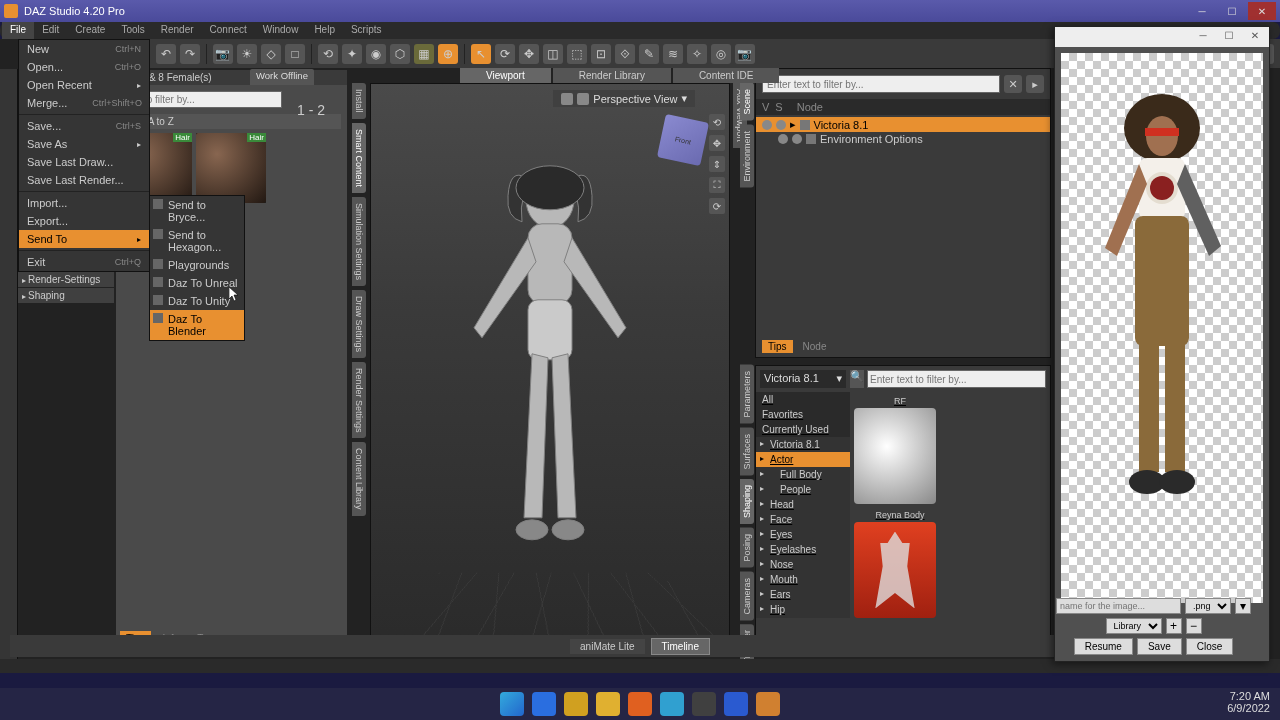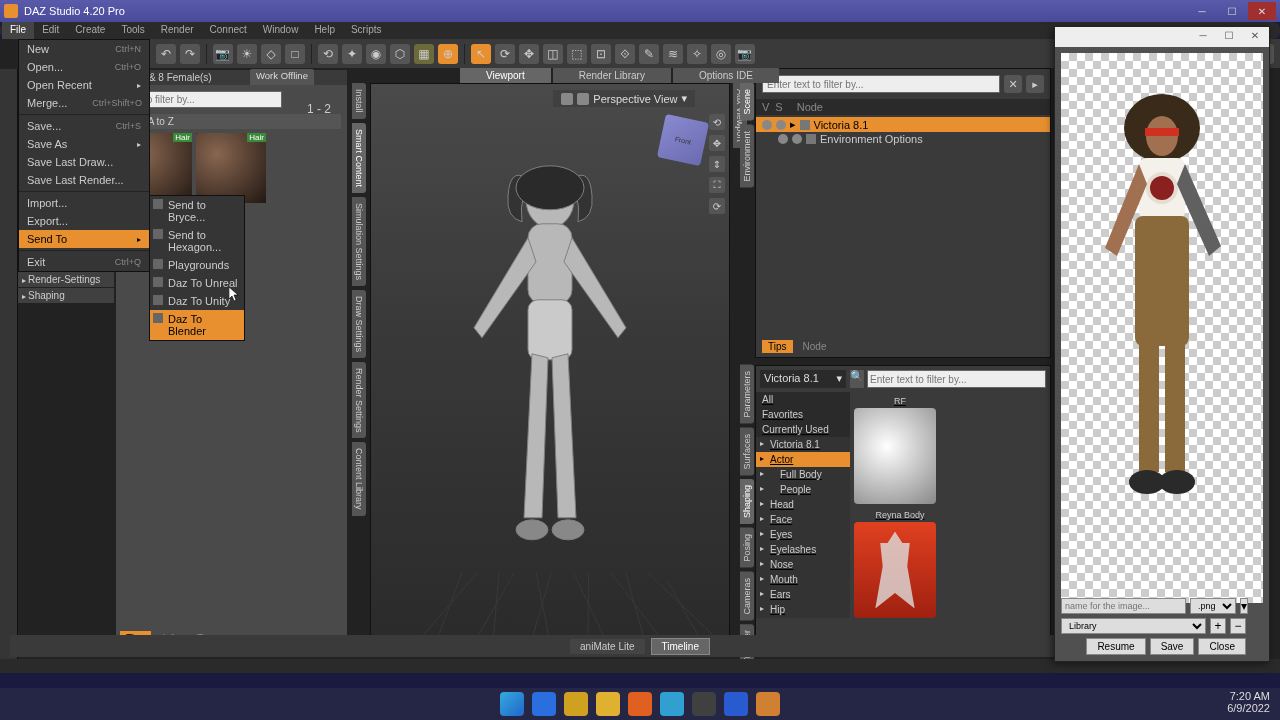--- a/index.html
+++ b/index.html
@@ -45,21 +45,21 @@
 .left-cat { position: absolute; left: 18px; top: 184px; width: 96px; z-index: 50; }
 .left-cat .cat { background: #404040; color: #ccc; padding: 2px 4px; font-size: 10px; border-bottom: 1px solid #222; }
 .left-cat .cat.sel { background: #e89030; color: #000; }
 .left-cat .cat::before { content: "▸"; margin-right: 2px; font-size: 8px; }
 
 
 .smart-bg { position: absolute; left: 115px; top: 30px; width: 233px; height: 580px; background: #4a4a4a; border: 1px solid #222; }
 .smart-bg .hdr { background: #3a3a3a; padding: 2px 4px; color: #ccc; font-size: 10px; }
 .smart-bg .filter { margin: 6px; }
 .smart-bg .filter input { width: 160px; padding: 2px; background: #eee; border: 1px solid #666; font-size: 10px; }
-.smart-bg .count { position: absolute; right: 16px; top: 32px; color: #ccc; font-size: 12px; }
+.smart-bg .count { position: absolute; right: 22px; top: 32px; color: #ccc; font-size: 14px; }
 .smart-bg .sort { margin: 4px 6px; background: #555; padding: 2px 4px; color: #ccc; font-size: 10px; }
 .smart-bg .thumbs { display: flex; gap: 4px; margin: 4px 6px; }
 .smart-bg .thumb { width: 70px; height: 70px; background: #222; position: relative; }
 .smart-bg .thumb .tag { position: absolute; right: 0; top: 0; background: #3a8a3a; color: #fff; font-size: 8px; padding: 0 2px; }
 .smart-bg .thumb .img { width: 100%; height: 100%; background: radial-gradient(circle at 30% 30%, #886650, #221812); border-radius: 2px; }
 .smart-bg .tips { position: absolute; bottom: 2px; left: 4px; right: 4px; display: flex; gap: 6px; }
 .smart-bg .tips .t { padding: 2px 6px; color: #888; font-size: 10px; }
 .smart-bg .tips .t.on { background: #e89030; color: #000; }
 
 .left-edge { position: absolute; left: 0; top: 30px; width: 18px; height: 595px; background: #353535; border-right: 1px solid #111; }
@@ -139,21 +139,21 @@
 .timeline-bar .tt { padding: 2px 10px; background: #444; color: #ccc; font-size: 10px; }
 .timeline-bar .tt.on { background: #666; color: #fff; border: 1px solid #888; }
 .statusbar { position: absolute; left: 0; right: 0; bottom: 0; height: 14px; background: #2a2a2a; }
 
 
 .win2 { position: absolute; left: 1054px; top: 26px; width: 216px; height: 636px; background: #505050; border: 1px solid #222; box-shadow: -2px 2px 8px rgba(0,0,0,.5); }
 .win2 .tb { height: 20px; background: #eee; display: flex; justify-content: flex-end; align-items: center; padding: 0 4px; gap: 6px; }
 .win2 .tb .wb { width: 20px; height: 14px; color: #555; font-size: 10px; text-align: center; }
 .win2 .preview { position: absolute; left: 6px; top: 26px; right: 6px; height: 550px; background:
   repeating-conic-gradient(#ccc 0 25%, #fff 0 50%) 0 0/16px 16px; overflow: hidden; display: flex; align-items: center; justify-content: center; }
-.win2 .controls { position: absolute; bottom: 6px; left: 6px; right: 23px; display: flex; flex-direction: column; gap: 4px; }
+.win2 .controls { position: absolute; bottom: 6px; left: 6px; right: 23px; display: flex; flex-direction: column; gap: 4px; align-items: center; }
 .win2 .controls .r { display: flex; gap: 4px; }
 .win2 .controls input, .win2 .controls select { flex: 1; background: #ddd; border: 1px solid #888; font-size: 9px; padding: 1px 3px; }
 .win2 .controls .b { padding: 2px 10px; background: #ddd; border: 1px solid #888; font-size: 10px; }
 .win2 .controls .sq { width: 16px; height: 16px; background: #ddd; border: 1px solid #888; display:flex; align-items:center; justify-content:center; font-size:12px; }
 
 
 .taskbar { position: absolute; left: 0; right: 0; bottom: 0; height: 32px; background: rgba(40,40,70,.85); backdrop-filter: blur(2px); display: flex; align-items: center; justify-content: center; gap: 8px; }
 .taskbar .app { width: 24px; height: 24px; border-radius: 4px; }
 .taskbar .clock { position: absolute; right: 10px; top: 2px; color: #ddd; font-size: 9px; text-align: right; line-height: 12px; }
 
@@ -311,21 +311,21 @@
     <div class="mi"><div class="ic"></div><span>Send to Hexagon...</span></div>
     <div class="mi"><div class="ic"></div><span>Playgrounds</span></div>
     <div class="mi"><div class="ic"></div><span>Daz To Unreal</span></div>
     <div class="mi"><div class="ic"></div><span>Daz To Unity</span></div>
     <div class="mi sel"><div class="ic"></div><span>Daz To Blender</span></div>
   </div>
 
   <div class="vp-tabs">
     <div class="tab on">Viewport</div>
     <div class="tab">Render Library</div>
-    <div class="tab">Options IDE</div>
+    <div class="tab">Content IDE</div>
   </div>
 
   <div class="side-tabs-l">
     <div class="vtab">Install</div>
     <div class="vtab on">Smart Content</div>
     <div class="vtab">Simulation Settings</div>
     <div class="vtab">Draw Settings</div>
     <div class="vtab">Render Settings</div>
     <div class="vtab">Content Library</div>
   </div>

